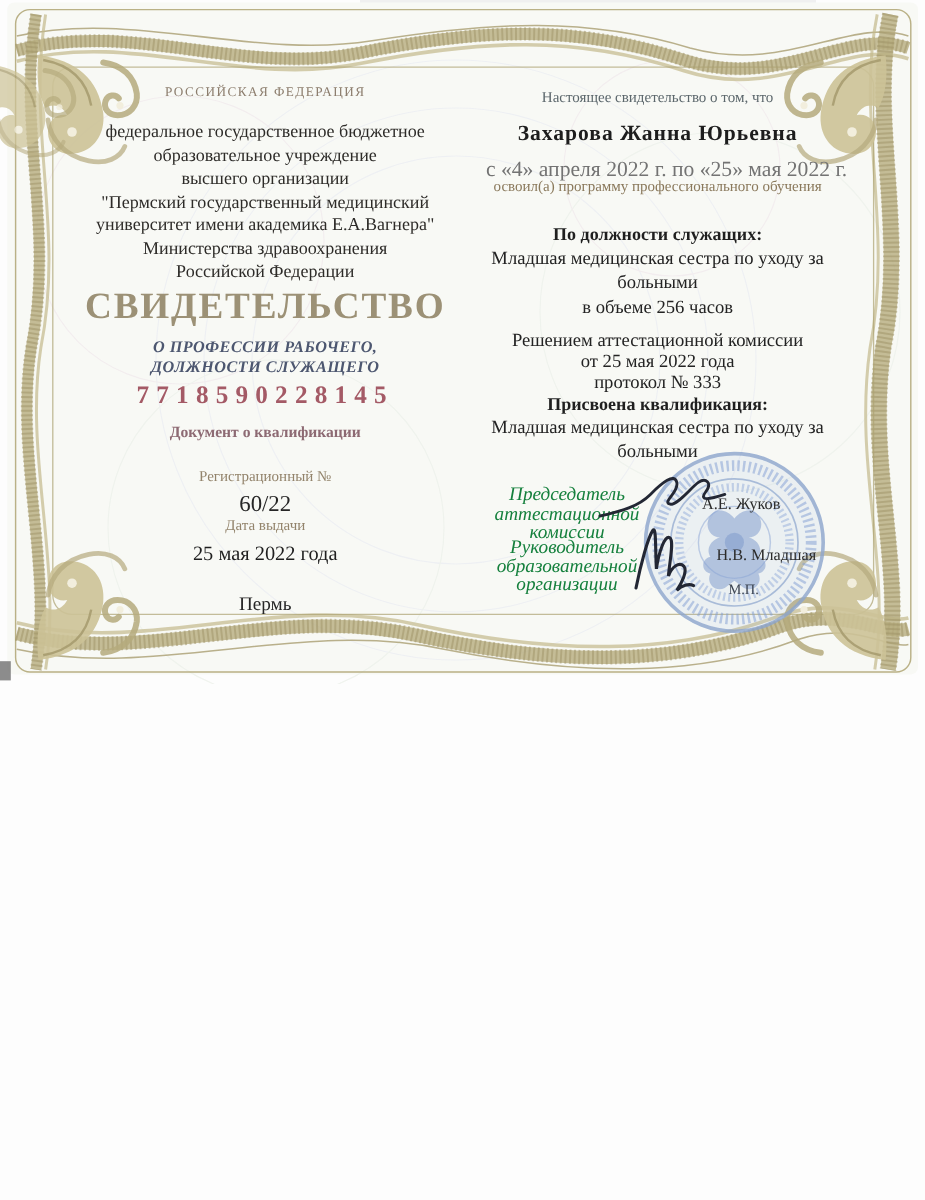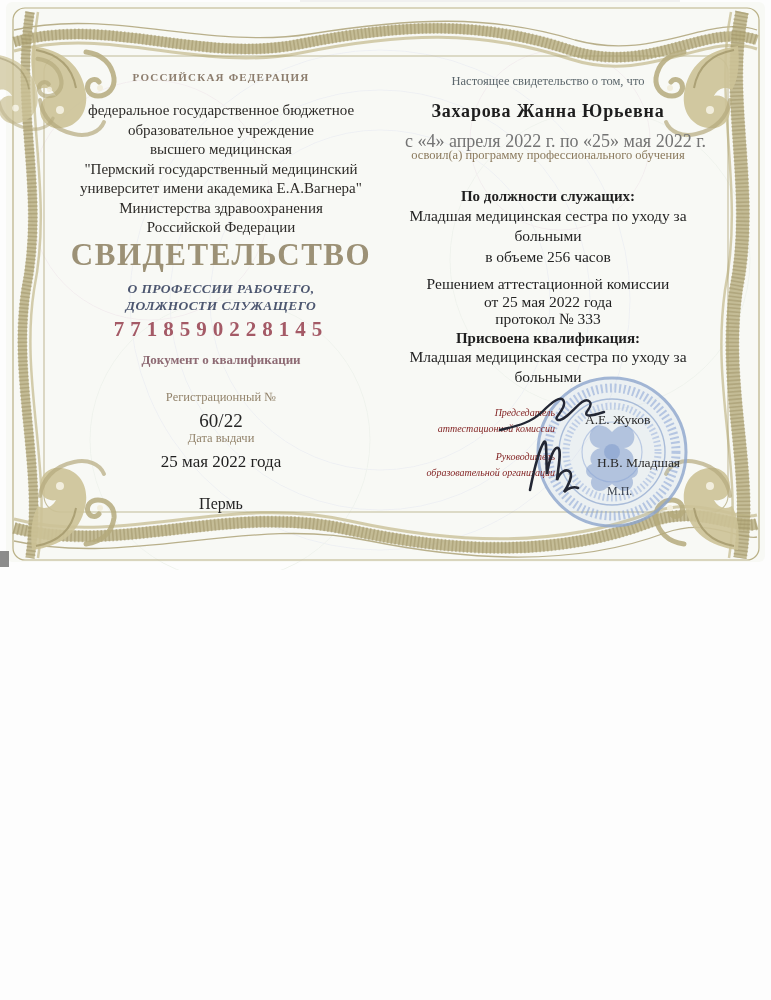--- a/index.html
+++ b/index.html
@@ -11,21 +11,21 @@
   }
   .cert{position:absolute;left:0;top:0;width:771px;height:570px;}
   .border-svg{position:absolute;left:0;top:0;width:771px;height:570px;z-index:1;}
   .scan-strip{position:absolute;left:300px;top:0;width:380px;height:7px;background:#e9e9e9;opacity:.65;z-index:0;}
   .scan-square{position:absolute;left:0;top:551px;width:9px;height:16px;background:#6f6f6f;opacity:.8;z-index:5;}
 
   .txt{position:absolute;text-align:center;z-index:3;}
   .colL{left:55px;width:332px;}
   .colR{left:390px;width:316px;}
 
-  .country{top:71px;font-size:11px;font-weight:bold;letter-spacing:1.2px;color:#8c7d6d;}
+  .country{top:71px;font-size:11px;font-weight:normal;letter-spacing:1.2px;color:#8c7d6d;}
   .institution{top:101px;font-size:15px;line-height:19.5px;color:#2d2b28;}
   .cert-title{top:237px;font-size:31px;font-weight:bold;letter-spacing:1.5px;color:#9c9176;}
   .cert-subtitle{top:281px;font-size:13.5px;line-height:16.5px;font-weight:bold;letter-spacing:.4px;color:#4d5770;font-style:italic;}
   .serial{top:317px;font-size:21px;font-weight:bold;letter-spacing:6px;color:#a45a66;}
   .doctype{top:352px;font-size:13px;font-weight:bold;color:#8d6a73;}
   .reg-label{top:390px;font-size:12.5px;color:#93846c;}
   .reg-value{top:410px;font-size:19px;color:#262626;}
   .date-label{top:431px;font-size:12.5px;color:#93846c;}
   .date-value{top:452px;font-size:17px;color:#1f1f1f;}
   .city-label{top:472px;font-size:12.5px;color:#93846c;}
@@ -35,22 +35,22 @@
   .name{top:101px;font-size:18px;font-weight:bold;letter-spacing:.8px;color:#1d1d1d;}
   .period{top:131px;font-size:18px;color:#737373;text-align:right;}
   .program{top:148px;font-size:12.5px;color:#8a795c;}
   .pos-heading{top:188px;font-size:15px;font-weight:bold;color:#1f1f1f;}
   .pos-lines{top:206px;font-size:15.5px;line-height:19.5px;color:#232323;}
   .hours{top:248px;font-size:15.5px;color:#232323;}
   .decision{top:275px;font-size:15.5px;line-height:17.5px;color:#232323;}
   .qual-heading{top:330px;font-size:15px;font-weight:bold;color:#1f1f1f;}
   .qual-lines{top:347px;font-size:15.5px;line-height:19.5px;color:#232323;}
 
-  .sig-label{position:absolute;left:390px;width:165px;text-align:right;font-style:italic;
-             font-size:10px;line-height:15.5px;color:#7f1d1d;z-index:3;}
+  .sig-label{position:absolute;left:390px;width:165px;text-align:center;font-style:italic;
+             font-size:16px;line-height:15.5px;color:#15803d;z-index:3;}
   .chair-label{top:405px;}
   .head-label{top:449px;}
   .sig-name{position:absolute;text-align:left;font-size:13.5px;color:#2b2b2b;z-index:3;}
   .chair-name{left:585px;top:412px;}
   .head-name{left:597px;top:455px;}
   .mp{position:absolute;left:607px;top:484px;font-size:12px;color:#3c4452;z-index:3;}
 
   .stamp{position:absolute;left:534px;top:374px;width:156px;height:156px;z-index:2;opacity:.9;}
   .sig-svg{position:absolute;z-index:4;}
   .chair-sig{left:498px;top:392px;width:110px;height:48px;}
@@ -114,21 +114,21 @@
     <use href="#flourish" transform="translate(30,552) scale(1,-1)"></use>
     <use href="#flourish" transform="translate(740,552) scale(-1,-1)"></use>
     <use href="#flourish" transform="translate(-10,52) scale(0.85)" opacity="0.8"></use>
   </svg>
 
   <div class="txt colL country">РОССИЙСКАЯ ФЕДЕРАЦИЯ</div>
 
   <div class="txt colL institution">
     <div>федеральное государственное бюджетное</div>
     <div>образовательное учреждение</div>
-    <div>высшего медицинская</div>
+    <div>высшего организации</div>
     <div>"Пермский государственный медицинский</div>
     <div>университет имени академика Е.А.Вагнера"</div>
     <div>Министерства здравоохранения</div>
     <div>Российской Федерации</div>
   </div>
 
   <div class="txt colL cert-title">СВИДЕТЕЛЬСТВО</div>
 
   <div class="txt colL cert-subtitle">
     <div>О ПРОФЕССИИ РАБОЧЕГО,</div>

